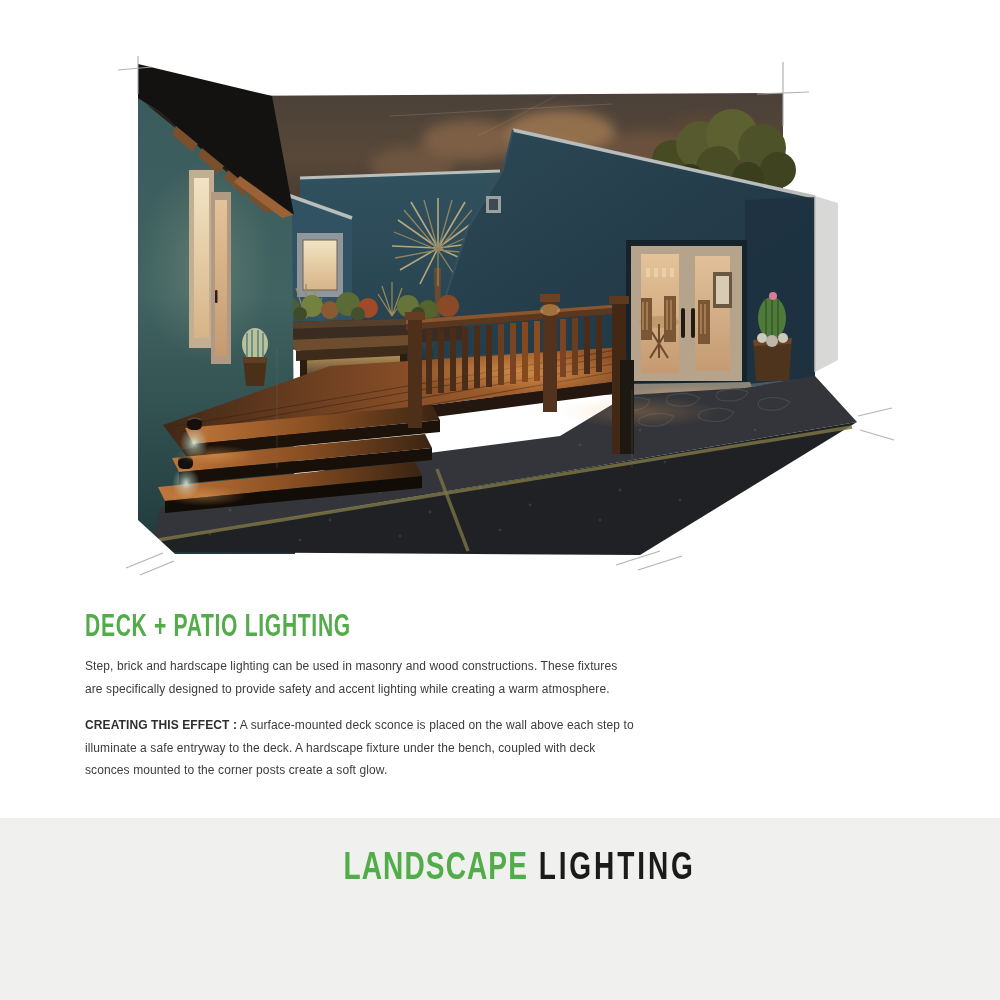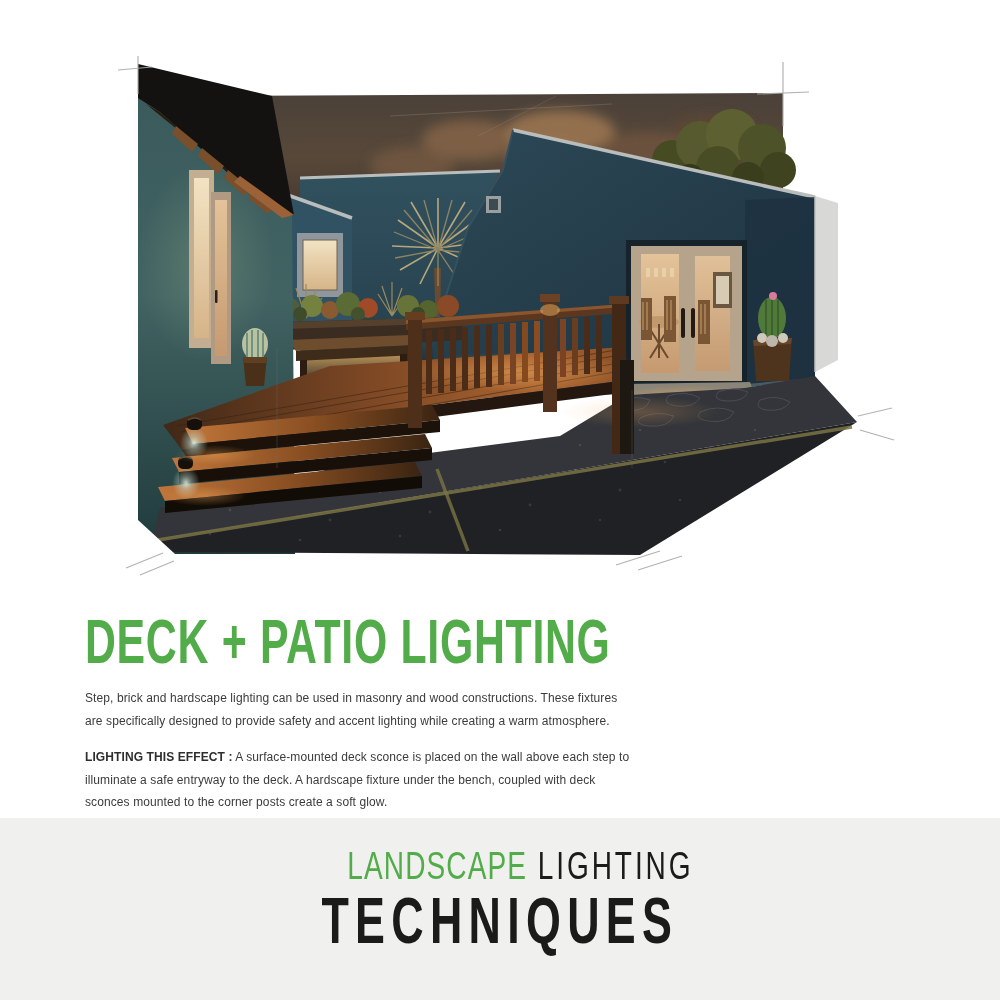--- a/index.html
+++ b/index.html
@@ -11,34 +11,34 @@
   }
   html,body{margin:0;padding:0;}
   body{
     width:1000px;height:1000px;position:relative;overflow:hidden;
     background:var(--page-bg);
     font-family:"Liberation Sans","DejaVu Sans",sans-serif;
   }
   .scene-wrap{position:absolute;left:0;top:0;width:1000px;height:585px;}
   .content{position:absolute;left:85px;top:610px;width:880px;}
   .headline{
-    margin:0;color:var(--accent);font-weight:700;font-size:63px;line-height:1;
+    margin:0;color:var(--accent);font-weight:700;font-size:31px;line-height:1;
     white-space:nowrap;
   }
   .condense{display:inline-block;transform:scaleX(0.68);transform-origin:left center;letter-spacing:1px;}
   .para{
     margin:14px 0 0 0;color:var(--body-text);font-size:12px;line-height:22.5px;
     white-space:pre-line;letter-spacing:0.1px;
   }
   .para .lead{font-weight:700;color:#2e2e2e;}
   .footer{
     position:absolute;left:0;top:818px;width:1000px;height:182px;
     background:var(--footer-bg);text-align:center;
   }
-  .footer-line1{margin-top:28px;font-size:39px;font-weight:400;line-height:1;white-space:nowrap;margin-left:40px;}
+  .footer-line1{margin-top:28px;font-size:39px;font-weight:700;line-height:1;white-space:nowrap;margin-left:40px;}
   .footer-line1 .condense-c{display:inline-block;transform:scaleX(0.72);transform-origin:center;letter-spacing:1.5px;}
   .footer-line1 .brand-accent{color:var(--accent);}
   .footer-line1 .brand-rest{color:var(--footer-text);letter-spacing:4px;}
   .footer-line2{margin-top:4px;font-size:64px;font-weight:700;color:var(--footer-text);line-height:1;white-space:nowrap;}
   .footer-line2 .condense-c{display:inline-block;transform:scaleX(0.70);transform-origin:center;letter-spacing:9px;}
 </style>
 </head>
 <body>
 
 <div class="scene-wrap">
@@ -426,25 +426,22 @@
     <line x1="616" y1="565" x2="660" y2="551"></line>
         <line x1="638" y1="570" x2="682" y2="556"></line>
   </g>
 </svg>
 </div>
 
 <div class="content">
   <h1 class="headline"><span class="condense">DECK + PATIO LIGHTING</span></h1>
   <p class="para"><span>Step, brick and hardscape lighting can be used in masonry and wood constructions. These fixtures
 are specifically designed to provide safety and accent lighting while creating a warm atmosphere.</span></p>
-  <p class="para"><span class="lead">LIGHTING THIS EFFECT :</span><span> A surface-mounted deck sconce is placed on the wall above each step to
+  <p class="para"><span class="lead">CREATING THIS EFFECT :</span><span> A surface-mounted deck sconce is placed on the wall above each step to
 illuminate a safe entryway to the deck. A hardscape fixture under the bench, coupled with deck
 sconces mounted to the corner posts create a soft glow.</span></p>
 </div>
 
 <div class="footer">
   <div class="footer-line1">
     <span class="condense-c"><span class="brand-accent">LANDSCAPE</span><span class="brand-rest"> LIGHTING</span></span>
   </div>
-  <div class="footer-line2">
-    <span class="condense-c">TECHNIQUES</span>
-  </div>
 </div>
 
 </body></html>

